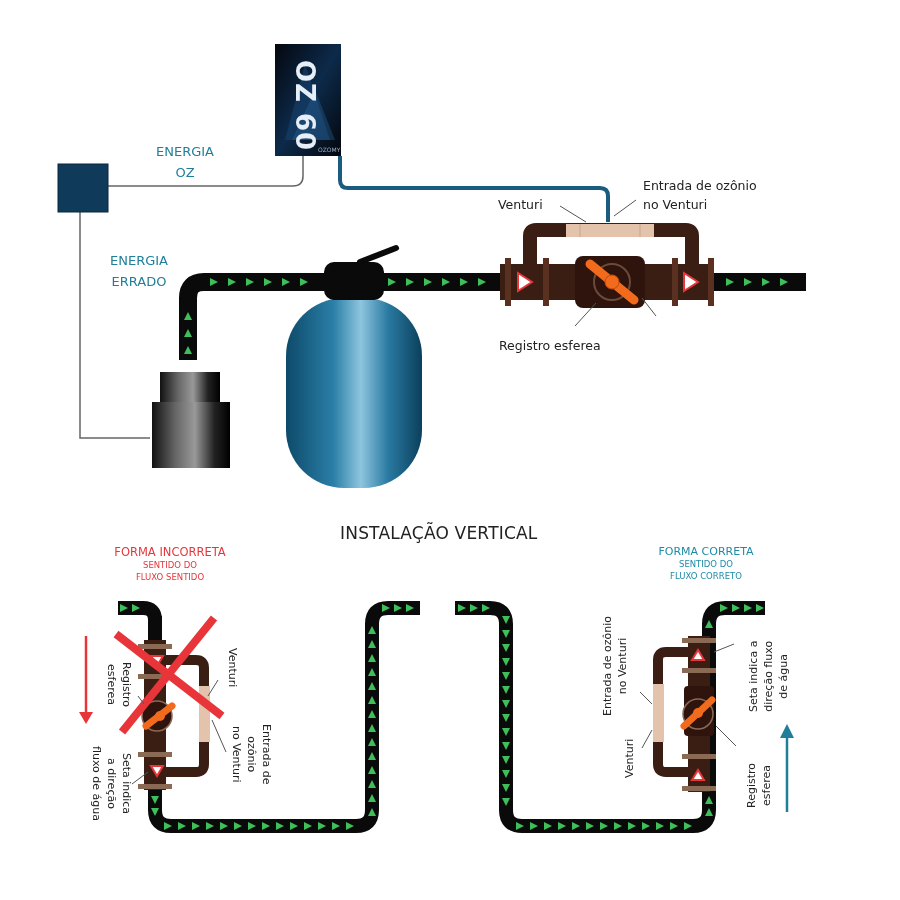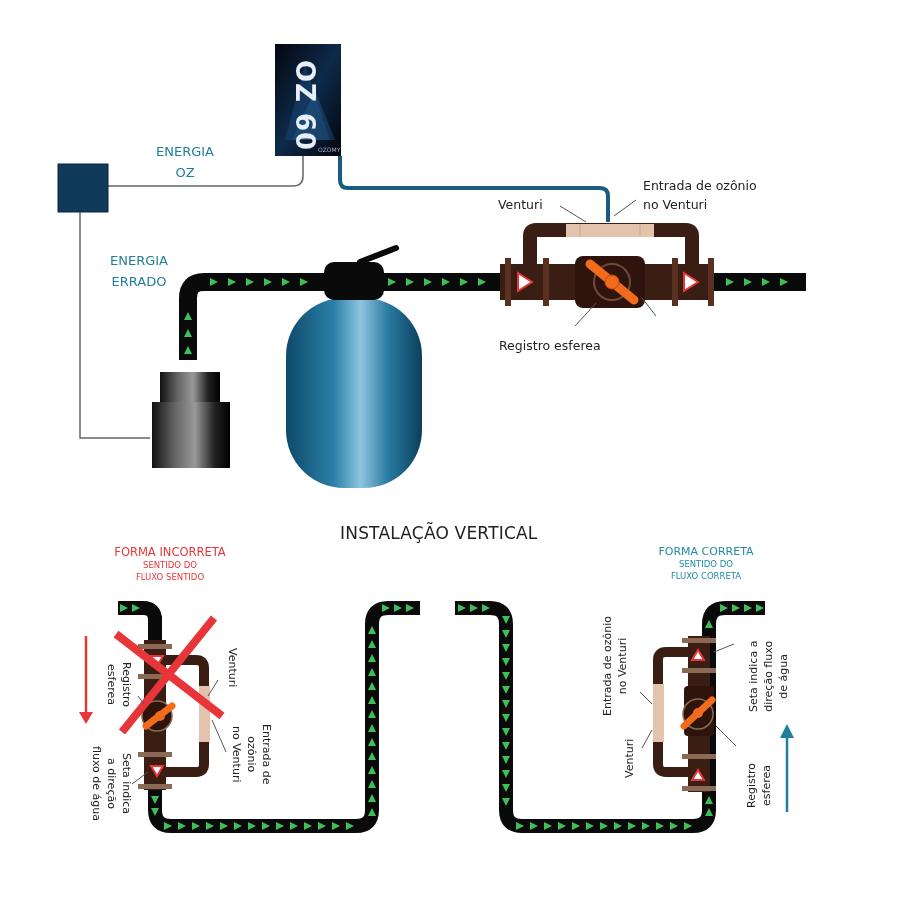--- a/index.html
+++ b/index.html
@@ -274,21 +274,21 @@
 <div class="lbl" style="left:100px; top:545px; width:140px; text-align:center;">
   <div class="red-h">FORMA INCORRETA</div>
   <div class="red-s">SENTIDO DO</div>
   <div class="red-s">FLUXO SENTIDO</div>
 </div>
 
 
 <div class="lbl" style="left:636px; top:545px; width:140px; text-align:center;">
   <div class="teal-h">FORMA CORRETA</div>
   <div class="teal-s">SENTIDO DO</div>
-  <div class="teal-s">FLUXO CORRETA</div>
+  <div class="teal-s">FLUXO CORRETO</div>
 </div>
 
 
 <div class="lbl rot-cw" style="left:134px; top:662px;">
   <div>Registro</div>
   <div>esferea</div>
 </div>
 <div class="lbl rot-cw" style="left:240px; top:648px;">
   <div>Venturi</div>
 </div>

